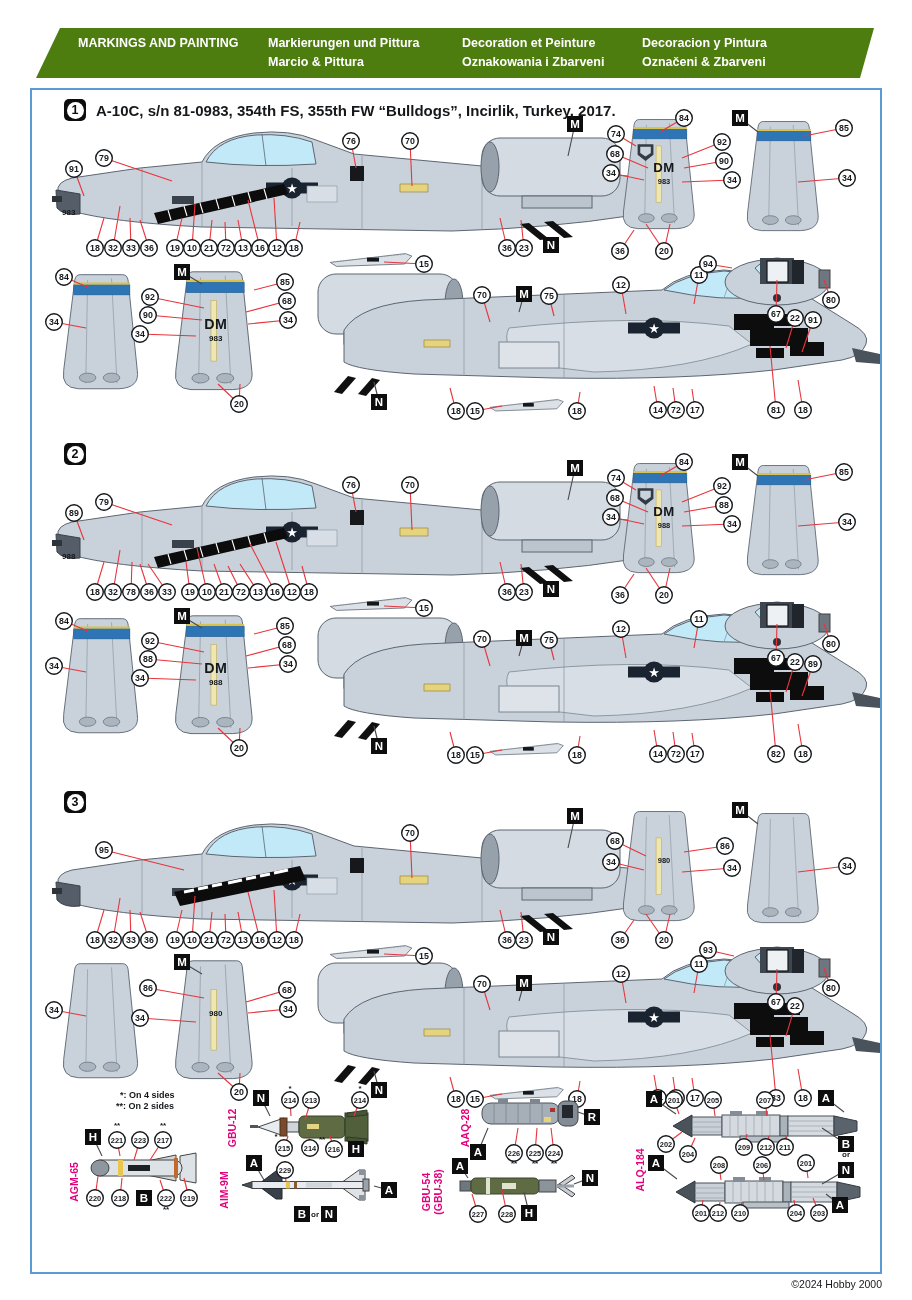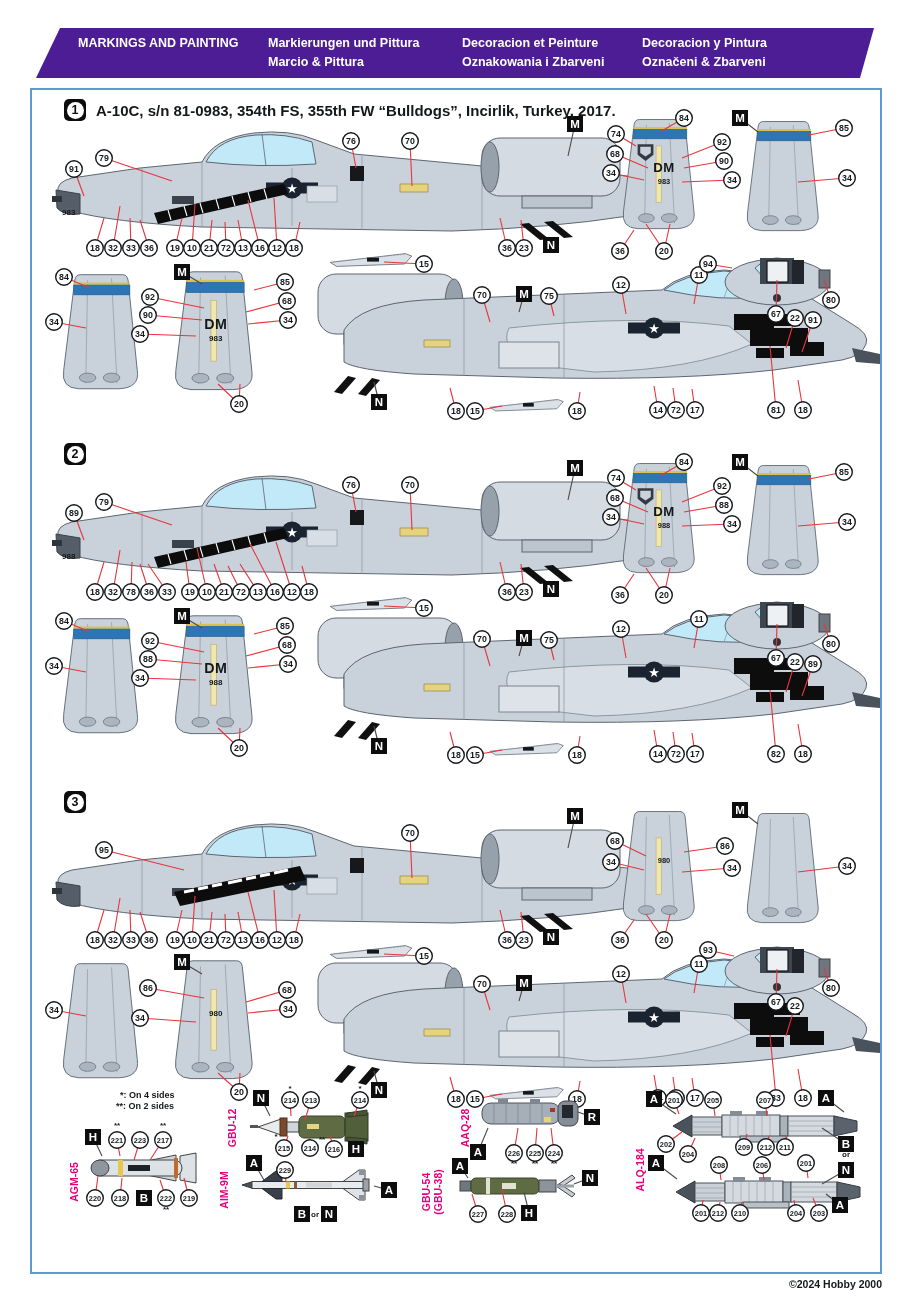--- a/index.html
+++ b/index.html
@@ -1,32 +1,32 @@
 <!DOCTYPE html>
 <html><head>
 <meta charset="utf-8">
 <style>
 *{box-sizing:border-box}
 body{margin:0;background:#fff;font-family:"Liberation Sans",sans-serif}
 .page{position:relative;width:912px;height:1300px;overflow:hidden;background:#fff}
-.band{position:absolute;left:36px;top:28px;width:838px;height:50px;background:#4c1d95;
+.band{position:absolute;left:36px;top:28px;width:838px;height:50px;background:#4d7c0f;
   clip-path:polygon(24px 0,100% 0,calc(100% - 14px) 100%,0 100%);color:#fff}
 .band .col{position:absolute;top:6px;font-size:12.5px;font-weight:bold;line-height:1.5;white-space:nowrap}
 .c1{left:42px;top:8px}.c2{left:232px}.c3{left:426px}.c4{left:606px}
 .box{position:absolute;left:30px;top:88px;width:852px;height:1186px;border:2px solid #5b9bd5;background:#fff}
 .scheme,.weapons{position:absolute;left:0;width:848px}
 .stitle{position:absolute;top:3px;left:32px;display:flex;align-items:center;gap:10px;z-index:3}
 .snum{width:22px;height:22px;background:#0d0d0d;border-radius:5px;display:flex;align-items:center;justify-content:center}
 .snum i{width:17px;height:17px;background:#fff;border-radius:50%;font-style:normal;font-weight:700;font-size:12.5px;line-height:17px;text-align:center;color:#0d0d0d}
 .sttext{font-size:15px;font-weight:700;color:#15181b}
 svg.diagram{position:absolute;left:0;top:0;overflow:visible}
 .tcode{font-weight:700;font-size:15px;fill:#14171a;text-anchor:middle;letter-spacing:.5px}
 .tserial{font-weight:700;font-size:8.5px;fill:#14171a;text-anchor:middle}
 .stencil{font-weight:700;font-size:8px;fill:#14171a}
-.copyright{position:absolute;right:30px;top:1278px;font-size:10.5px;font-weight:700;color:#15181b}
+.copyright{position:absolute;right:30px;top:1278px;font-size:10.5px;font-weight:400;color:#15181b}
 </style>
 </head>
 <body>
 
 <div class="page">
 
   <svg width="0" height="0" style="position:absolute" aria-hidden="true">
     <defs>
       <g id="a10-left">
         <path d="M6,66 Q4,56 20,52 L88,42 L150,36 Q162,12 202,7 Q238,3 264,14 L302,28 L430,40 L576,50 L576,90 Q500,102 400,105 L150,101 Q58,96 20,85 Q6,79 6,66 Z" fill="#c9d2da" stroke="#5c6672"></path>
@@ -193,21 +193,21 @@
     </defs>
   </svg>
 
   <div class="band">
     <div class="col c1">MARKINGS AND PAINTING</div>
     <div class="col c2">
       <div>Markierungen und Pittura</div>
       <div>Marcio &amp; Pittura</div>
     </div>
     <div class="col c3">
-      <div>Decoracion et Peinture</div>
+      <div>Decoration et Peinture</div>
       <div>Oznakowania i Zbarveni</div>
     </div>
     <div class="col c4">
       <div>Decoracion y Pintura</div>
       <div>Označeni &amp; Zbarveni</div>
     </div>
   </div>
 
   <div class="box">
 

